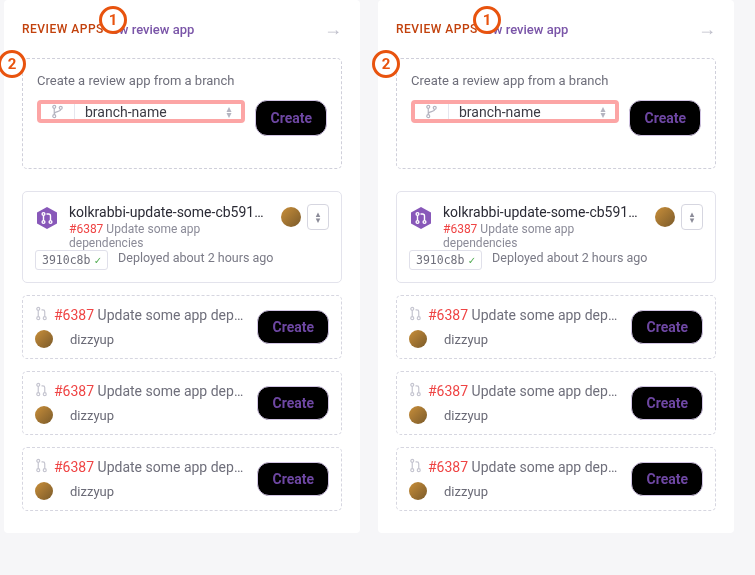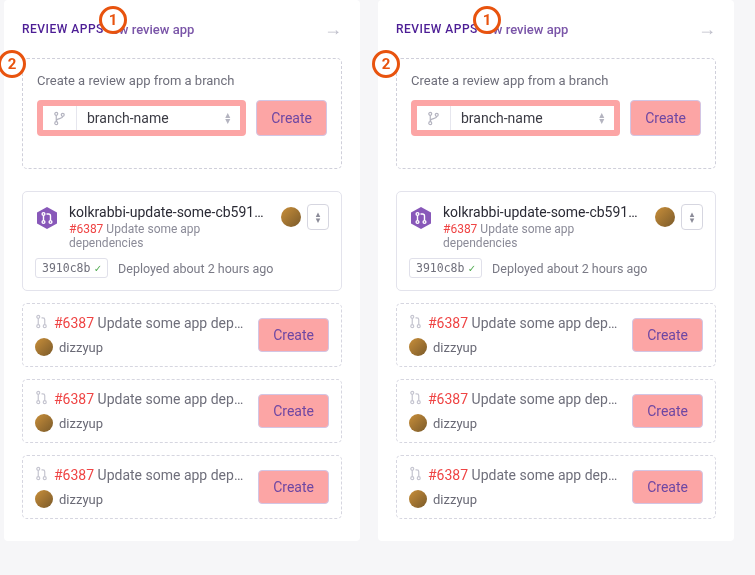--- a/index.html
+++ b/index.html
@@ -24,21 +24,21 @@
     padding: 18px 18px 10px 18px;
     position: relative;
   }
   .panel-header {
     display: flex;
     align-items: center;
     margin-bottom: 18px;
     position: relative;
   }
   .review-label {
-    color: #4c1d95;
+    color: #c2410c;
     font-size: 12px;
     letter-spacing: 0.5px;
     font-weight: 500;
     text-transform: uppercase;
   }
   .new-link {
     color: #7a55a8;
     font-size: 13px;
     margin-left: 8px;
     font-weight: 500;
@@ -61,25 +61,25 @@
     margin-bottom: 12px;
   }
   .input-row {
     display: flex;
     gap: 10px;
     align-items: stretch;
   }
   .branch-input-group {
     display: flex;
     flex: 1;
-    border: 6px solid #fca5a5;
+    border: 4px solid #fca5a5;
     border-radius: 4px;
     background: #fff;
     align-items: center;
-    height: 36px;
+    height: 23px;
   }
   .branch-icon-box {
     width: 34px;
     height: 100%;
     display: flex;
     align-items: center;
     justify-content: center;
     border-right: 1px solid #e6e6ee;
     color: #b4b4c0;
   }
@@ -93,25 +93,25 @@
     padding: 0 10px;
     color: #b4b4c0;
     font-size: 10px;
     display:flex;
     flex-direction:column;
     line-height:6px;
   }
   .btn-create {
     border: 1px solid #d2c5e4;
     color: #6e47a3;
-    background: #fca5a5;
-    border-radius: 4px;
+    background: #000000;
+    border-radius: 12px;
     padding: 0 14px;
     font-size: 14px;
-    font-weight: 400;
+    font-weight: 700;
     height: 36px;
     display: flex;
     align-items: center;
     cursor: pointer;
   }
   .btn-create.small {
     height: 34px;
     padding: 0 14px;
   }
   .card {
@@ -172,23 +172,23 @@
     display:flex;
     flex-direction:column;
     align-items:center;
     justify-content:center;
     line-height:6px;
     font-size:9px;
     color:#8b8b98;
     cursor:pointer;
   }
   .deploy-row {
-    margin-top: 8px;
-    display: flex;
-    align-items: center;
+    margin-top: 0;
+    display: flex;
+    align-items: flex-start;
     gap: 10px;
     font-size: 12.5px;
     color: #7a7a86;
   }
   .commit-tag {
     border: 1px solid #e0e0ea;
     border-radius: 3px;
     padding: 2px 6px;
     display:flex;
     align-items:center;
@@ -220,21 +220,21 @@
   }
   .pr-icon-small { color:#c5c5d0; flex-shrink:0; }
   .dash-title-text {
     white-space: nowrap;
     overflow: hidden;
     text-overflow: ellipsis;
   }
   .dash-user-row {
     display:flex;
     align-items:center;
-    gap:6px;
+    gap:17px;
     margin-top:6px;
     font-size:13px;
     color:#6a6a76;
   }
   
   .annot {
     position:absolute;
     width:28px;
     height:28px;
     border:3px solid #e8530e;

